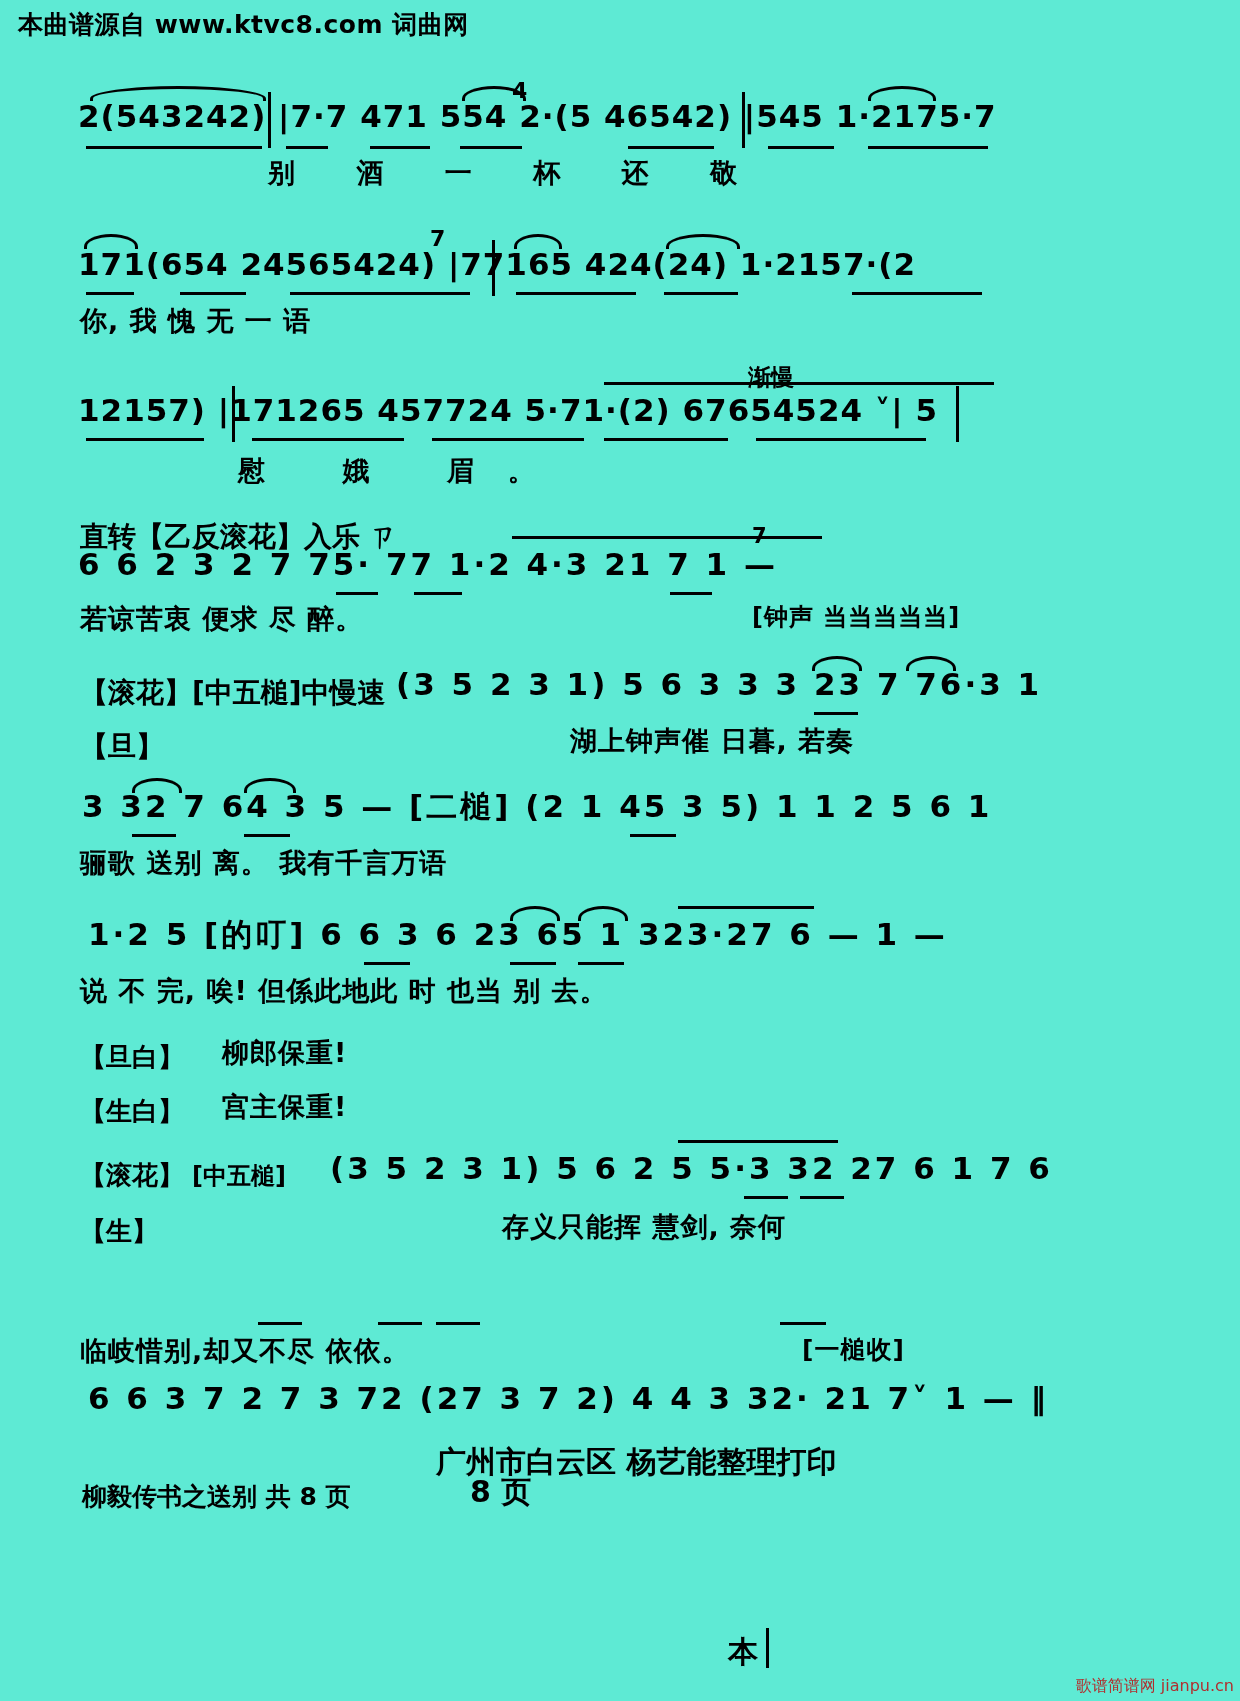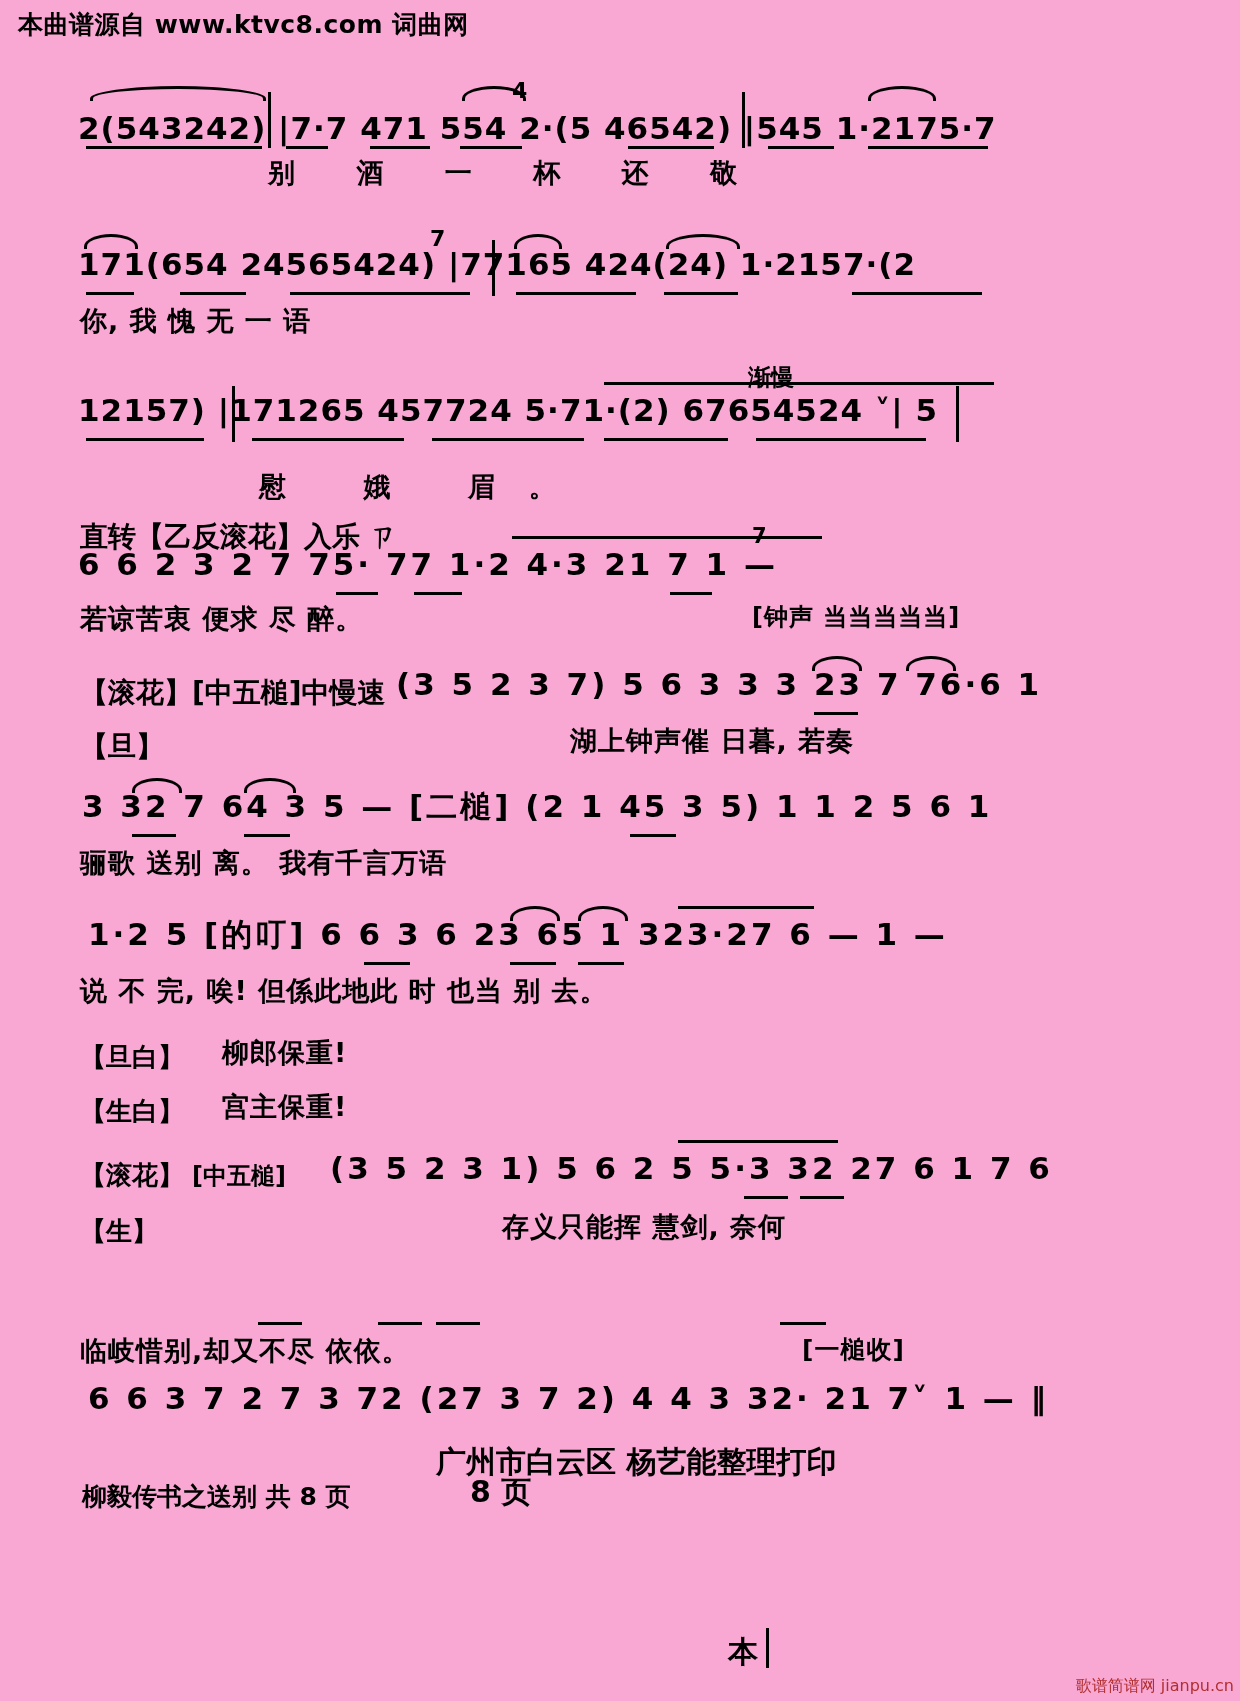--- a/index.html
+++ b/index.html
@@ -12,21 +12,21 @@
     height: 1701px;
     position: relative;
     font-family: "DejaVu Sans", "Liberation Sans", sans-serif;
     color: #000000;
     overflow: hidden;
   }
   .page {
     position: relative;
     width: 1240px;
     height: 1701px;
-    background: #f9a8d4;
+    background: #5eead4;
   }
   
   .src-line {
     position: absolute;
     left: 18px;
     top: 8px;
     font-size: 25px;
     font-weight: bold;
     letter-spacing: 0.5px;
     white-space: nowrap;
@@ -98,21 +98,21 @@
     font-weight: bold;
   }
 </style>
 </head>
 <body>
 
 <div class="page">
 
   <div class="src-line">本曲谱源自 www.ktvc8.com 词曲网</div>
 
-  <div class="staff notes" style="left:78px; top:112px;">2(543242) |7·7  471  554 2·(5 46542) |545  1·2175·7</div>
+  <div class="staff notes" style="left:78px; top:100px;">2(543242) |7·7  471  554 2·(5 46542) |545  1·2175·7</div>
   <div class="staff small" style="left:512px; top:78px; font-size:22px;">4</div>
   <div class="beam" style="left:86px; top:146px; width:176px;"></div>
   <div class="beam" style="left:286px; top:146px; width:42px;"></div>
   <div class="beam" style="left:370px; top:146px; width:60px;"></div>
   <div class="beam" style="left:460px; top:146px; width:62px;"></div>
   <div class="beam" style="left:628px; top:146px; width:86px;"></div>
   <div class="beam" style="left:768px; top:146px; width:66px;"></div>
   <div class="beam" style="left:868px; top:146px; width:120px;"></div>
   <div class="slur" style="left:90px; top:86px; width:170px;"></div>
   <div class="slur" style="left:462px; top:86px; width:58px;"></div>
@@ -138,34 +138,34 @@
   <div class="staff notes" style="left:78px; top:394px;">12157) |171265   457724   5·71·(2)   67654524 ˅| 5</div>
   <div class="staff small" style="left:748px; top:362px; font-size:23px;">渐慢</div>
   <div class="beam" style="left:86px; top:438px; width:118px;"></div>
   <div class="beam" style="left:252px; top:438px; width:152px;"></div>
   <div class="beam" style="left:432px; top:438px; width:152px;"></div>
   <div class="beam" style="left:604px; top:438px; width:124px;"></div>
   <div class="beam" style="left:756px; top:438px; width:170px;"></div>
   <div class="beam" style="left:604px; top:382px; width:390px;"></div>
   <div class="barline" style="left:232px; top:386px; height:56px;"></div>
   <div class="barline" style="left:956px; top:386px; height:56px;"></div>
-  <div class="staff lyric" style="left:238px; top:472px; letter-spacing:34px;margin-left:21px;">慰    娥    眉。</div>
+  <div class="staff lyric" style="left:238px; top:456px; letter-spacing:34px;">慰    娥    眉。</div>
 
   <div class="staff lbl" style="left:80px; top:518px;">直转【乙反滚花】入乐 ㄗ</div>
   <div class="staff notes" style="left:78px; top:548px; letter-spacing:3px;">6 6 2 3 2   7 75· 77  1·2 4·3 21 7  1 —</div>
   <div class="staff small" style="left:752px; top:524px; font-size:21px;">7</div>
   <div class="beam" style="left:336px; top:592px; width:42px;"></div>
   <div class="beam" style="left:414px; top:592px; width:48px;"></div>
   <div class="beam" style="left:512px; top:536px; width:310px;"></div>
   <div class="beam" style="left:670px; top:592px; width:42px;"></div>
   <div class="staff lyric" style="left:80px; top:604px;">若谅苦衷  便求  尽  醉。</div>
   <div class="staff lyric" style="left:752px; top:604px; font-size:24px;">[钟声 当当当当当]</div>
 
   <div class="staff lbl" style="left:80px; top:674px;">【滚花】[中五槌]中慢速</div>
-  <div class="staff notes" style="left:396px; top:668px; letter-spacing:3px;">(3 5 2 3 7) 5  6 3 3  3 23 7 76·6 1</div>
+  <div class="staff notes" style="left:396px; top:668px; letter-spacing:3px;">(3 5 2 3 1) 5  6 3 3  3 23 7 76·3 1</div>
   <div class="beam" style="left:814px; top:712px; width:44px;"></div>
   <div class="slur" style="left:812px; top:656px; width:44px;"></div>
   <div class="slur" style="left:906px; top:656px; width:44px;"></div>
   <div class="staff lbl" style="left:80px; top:728px;">【旦】</div>
   <div class="staff lyric" style="left:570px; top:726px;">湖上钟声催  日暮, 若奏</div>
 
   <div class="staff notes" style="left:82px; top:790px; letter-spacing:3px;">3 32 7  64 3  5 — [二槌] (2 1 45 3 5)  1 1 2 5 6 1</div>
   <div class="beam" style="left:132px; top:834px; width:44px;"></div>
   <div class="beam" style="left:244px; top:834px; width:46px;"></div>
   <div class="beam" style="left:630px; top:834px; width:46px;"></div>

